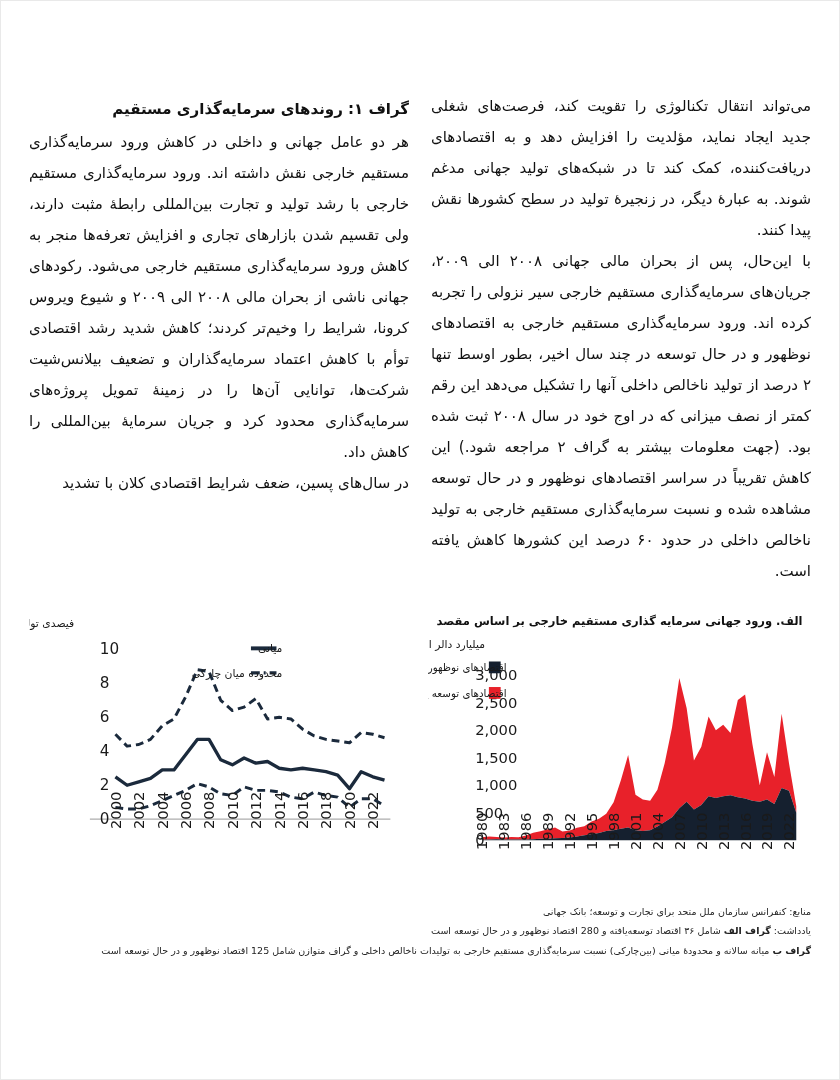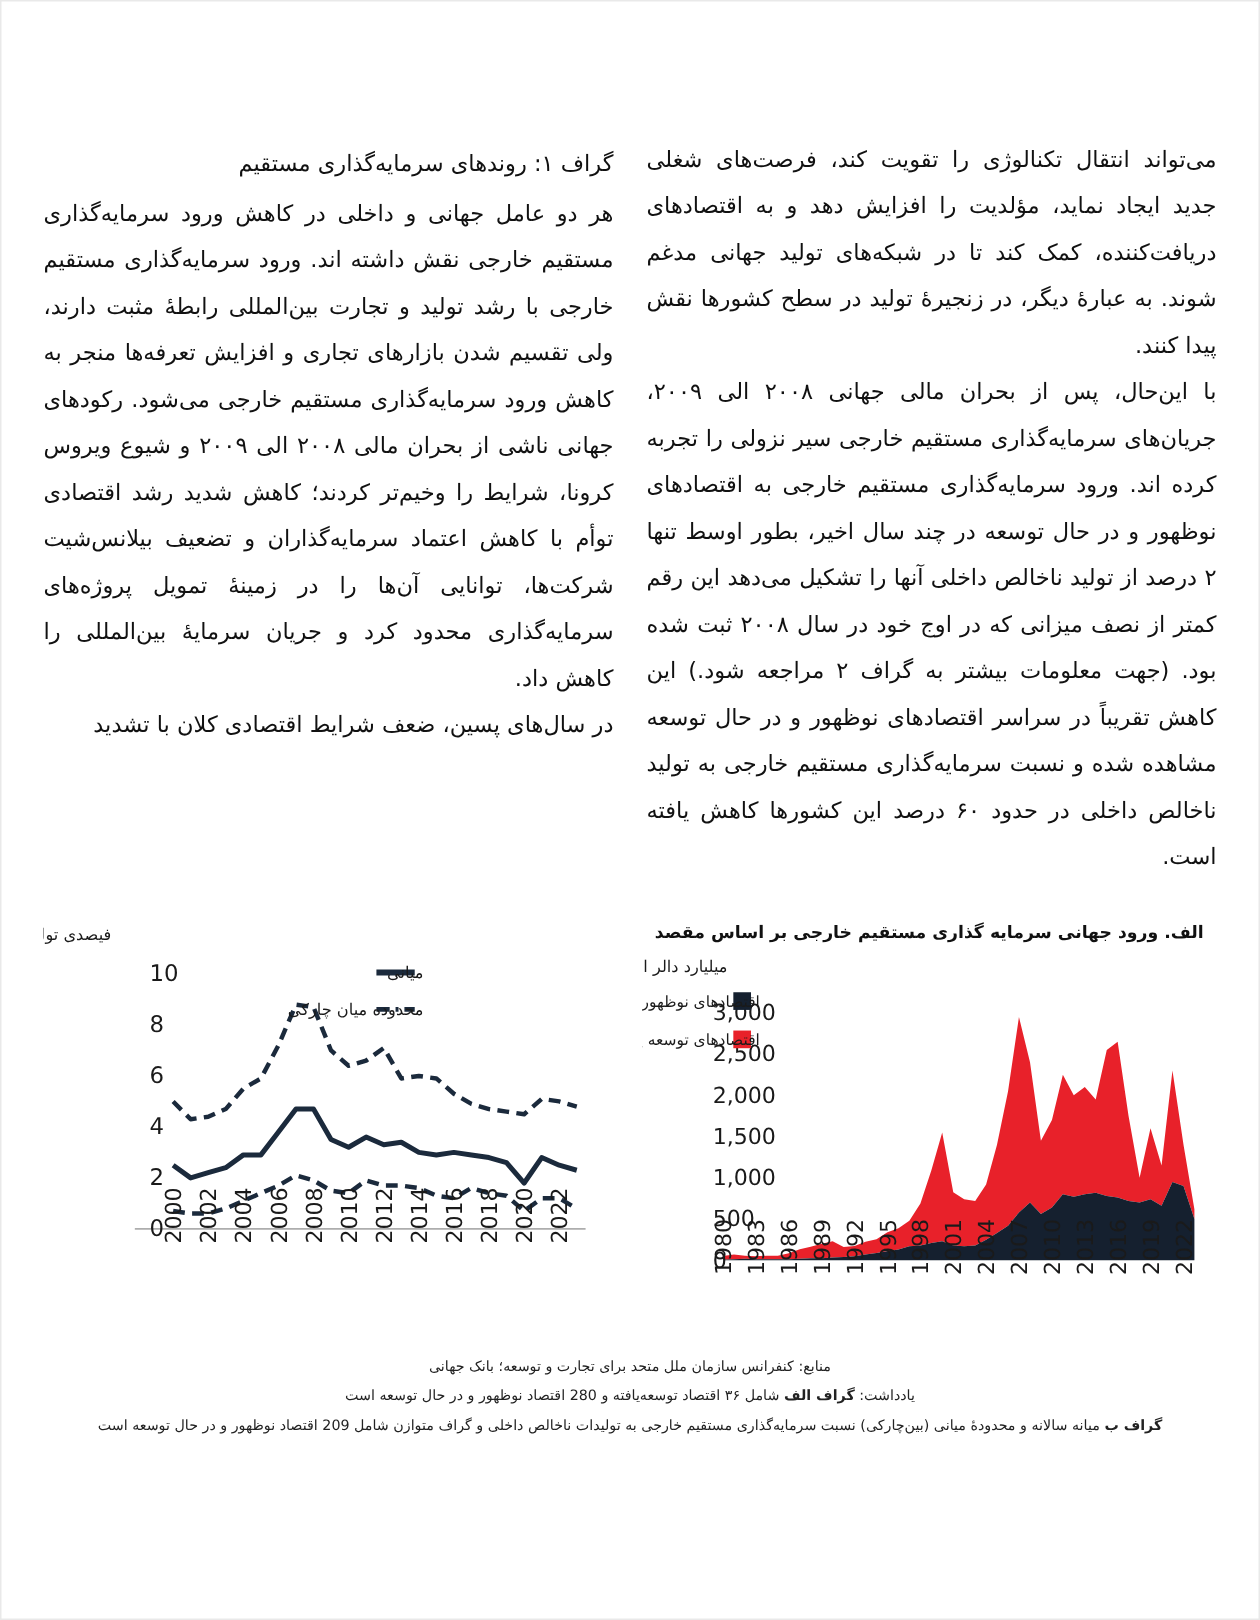--- a/index.html
+++ b/index.html
@@ -6,30 +6,30 @@
   body{font-family:"DejaVu Sans",sans-serif;}
   .page{
     width:840px;height:1080px;margin:0 auto;background:#ffffff;
     border:1px solid #e9e9e9;box-sizing:border-box;
     padding:90px 28px 0;direction:rtl;position:relative;
   }
   .columns{display:flex;gap:22px;}
   .col{flex:1;font-size:15px;line-height:31px;color:#111;
        text-align:justify;text-align-last:right;}
   .col p{margin:0;}
-  .heading{font-weight:normal;line-height:36px;}
+  .heading{font-weight:bold;line-height:36px;}
   .heading .h-title{padding-left:14px;}
   .charts{display:flex;gap:16px;margin-top:26px;}
   .chart{flex:1;min-width:0;}
   .chart-title{font-size:11.5px;font-weight:bold;color:#111;
                text-align:center;margin:0 0 4px;line-height:1.5;}
   .chart svg{display:block;width:100%;height:auto;}
   svg text{font-family:"DejaVu Sans",sans-serif;}
   .footnotes{margin-top:10px;font-size:9.5px;color:#222;
-             text-align:center;line-height:2.1;}
+             text-align:right;line-height:2.1;}
   .footnotes b{font-weight:bold;margin-top:20px;}
 </style>
 </head>
 <body>
 
 <div class="page">
 
   <div class="columns">
 
     <div class="col">
@@ -114,16 +114,16 @@
           <line x1="226" y1="61" x2="252" y2="61" stroke="#1b2a3c" stroke-width="3.2" stroke-dasharray="9 4 2 4"></line>
           <text x="258" y="65" font-size="11" fill="#1a1a1a">محدوده میان چارکی</text>
         </svg>
     </div>
 
   </div>
 
   <div class="footnotes">
       <div><span>منابع: کنفرانس سازمان ملل متحد برای تجارت و توسعه؛ بانک جهانی</span></div>
       <div><span>یادداشت: </span><b>گراف الف</b><span> شامل ۳۶ اقتصاد توسعه‌یافته و 280 اقتصاد نوظهور و در حال توسعه است</span></div>
-      <div><b>گراف ب</b><span> میانه سالانه و محدودهٔ میانی (بین‌چارکی) نسبت سرمایه‌گذاری مستقیم خارجی به تولیدات ناخالص داخلی و گراف متوازن شامل 209 اقتصاد نوظهور و در حال توسعه است</span></div>
+      <div><b>گراف ب</b><span> میانه سالانه و محدودهٔ میانی (بین‌چارکی) نسبت سرمایه‌گذاری مستقیم خارجی به تولیدات ناخالص داخلی و گراف متوازن شامل 125 اقتصاد نوظهور و در حال توسعه است</span></div>
     </div>
 
 </div>
 
 </body></html>

